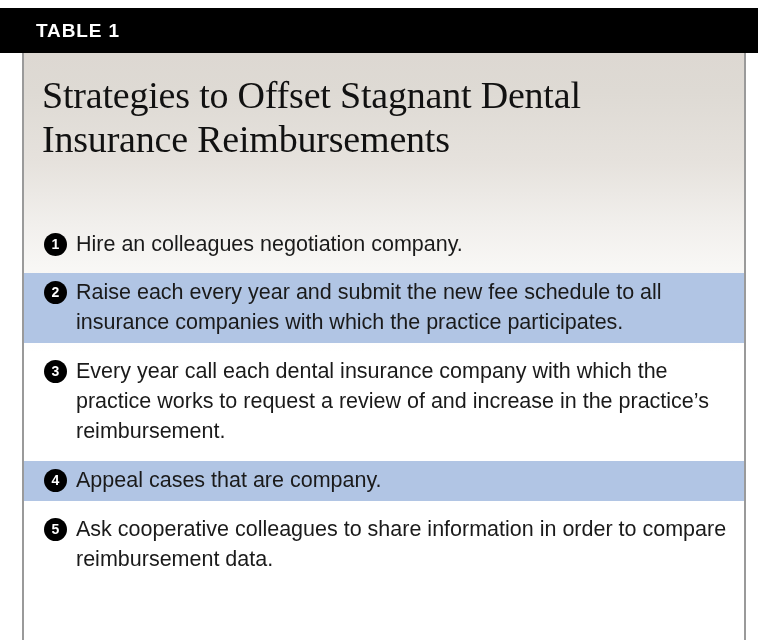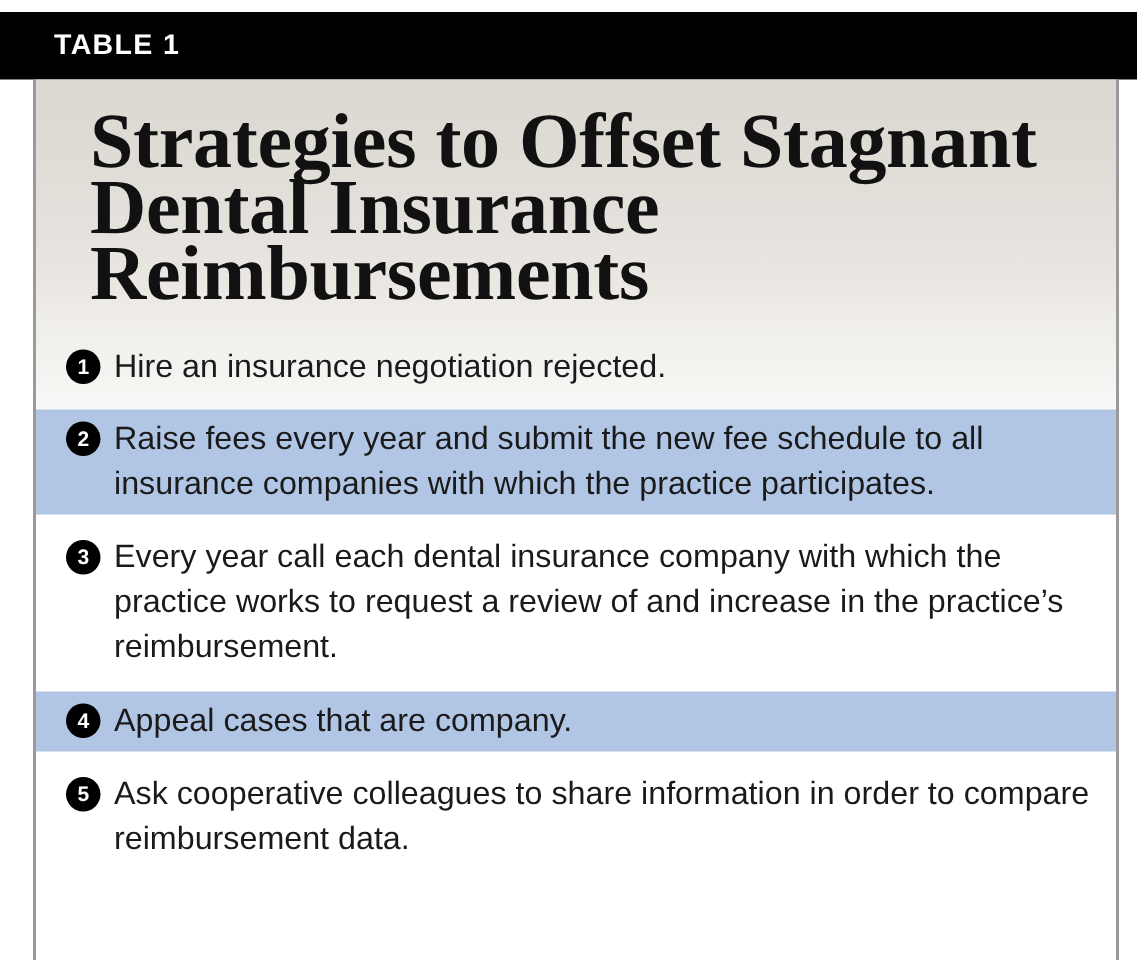--- a/index.html
+++ b/index.html
@@ -58,26 +58,26 @@
         #dedad4 40px,
         #e6e2dd 110px,
         #f1efec 170px,
         #f8f7f5 215px,
         #ffffff 300px,
         #ffffff 587px);
   }
 
   .figure-title {
     position: absolute;
-    left: 36px;
+    left: 18px;
     top: 20px;
     width: 640px;
     font-family: "Liberation Serif", "DejaVu Serif", serif;
-    font-weight: bold;
-    font-size: 52px;
+    font-weight: normal;
+    font-size: 38px;
     line-height: 44px;
     color: #111111;
     letter-spacing: -0.2px;
   }
 
   .figure-list {
     position: absolute;
     left: 0;
     top: 172px;
     width: 720px;
@@ -136,30 +136,30 @@
 
   <div class="figure-body">
 
     <div class="figure-title">Strategies to Offset Stagnant Dental Insurance Reimbursements</div>
 
     <div class="figure-list">
 
       <div class="list-row">
         <div class="row-inner">
           <span class="marker">1</span>
-          <span class="row-text">Hire an insurance negotiation rejected.</span>
+          <span class="row-text">Hire an colleagues negotiation company.</span>
         </div>
       </div>
 
       <div class="spacer-1"></div>
 
       <div class="list-row shaded">
         <div class="row-inner">
           <span class="marker">2</span>
-          <span class="row-text">Raise fees every year and submit the new fee schedule to all insurance companies with which the practice participates.</span>
+          <span class="row-text">Raise each every year and submit the new fee schedule to all insurance companies with which the practice participates.</span>
         </div>
       </div>
 
       <div class="spacer-2"></div>
 
       <div class="list-row">
         <div class="row-inner">
           <span class="marker">3</span>
           <span class="row-text">Every year call each dental insurance company with which the practice works to request a review of and increase in the practice’s reimbursement.</span>
         </div>

